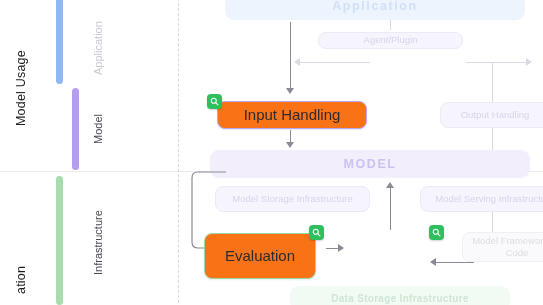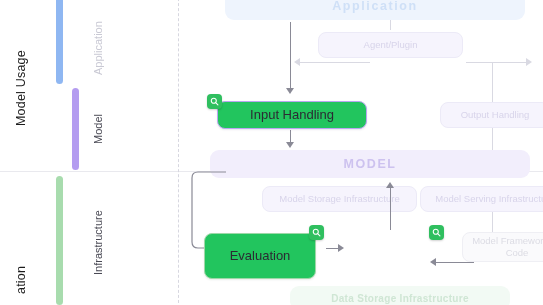--- a/index.html
+++ b/index.html
@@ -55,24 +55,24 @@
     border-radius:9px;
     display:flex;align-items:center;justify-content:center;
     font-size:12.5px;letter-spacing:1.6px;
     font-weight:600;
   }
 
   
   .node{
     position:absolute;
     border-radius:8px;
-    background:#22c55e;
+    background:#f97316;
     display:flex;align-items:center;justify-content:center;
     text-align:center;
-    font-size:13px;
+    font-size:15px;
     color:#2b2b33;
     line-height:1.15;
     box-sizing:border-box;
   }
   .node.solid{border:1.3px solid #b9a6f0;box-shadow:0 1px 2px rgba(40,30,90,.10);}
   .node.green{border:1.3px solid #9ed8a8;box-shadow:0 1px 2px rgba(30,70,40,.10);}
   .node.ghost{
     border:1px solid #eceaf7;background:#f6f4fd;color:#d8d4ea;
     box-shadow:none;font-size:9.5px;
   }
@@ -122,25 +122,25 @@
   <div class="sect-label ghost" style="left:92px;top:8px;height:80px;width:16px;">Application</div>
   <div class="sect-label" style="left:92px;top:98px;height:62px;width:16px;">Model</div>
   <div class="sect-label" style="left:92px;top:198px;height:90px;width:16px;">Infrastructure</div>
 
   <div class="dashed" style="left:178px;top:-12px;width:380px;height:318px;"></div>
 
   <div class="band" style="left:225px;top:-8px;width:300px;height:28px;background:#eef4fd;color:#cfe0f7;">Application</div>
   <div class="band" style="left:210px;top:150px;width:320px;height:28px;background:#f2eefc;color:#cdc2ef;">MODEL</div>
   <div class="band" style="left:290px;top:286px;width:220px;height:24px;background:#f2faf4;color:#cfe6d4;font-size:10px;letter-spacing:.3px;">Data Storage Infrastructure</div>
 
-  <div class="node ghost" style="left:318px;top:32px;width:145px;height:26px;">Agent/Plugin</div>
+  <div class="node ghost" style="left:318px;top:32px;width:145px;height:17px;">Agent/Plugin</div>
 
   <div class="node ghost" style="left:440px;top:102px;width:110px;height:26px;">Output Handling</div>
 
-  <div class="node ghost" style="left:215px;top:186px;width:155px;height:26px;margin-left:47px;">Model Storage Infrastructure</div>
+  <div class="node ghost" style="left:215px;top:186px;width:155px;height:26px;">Model Storage Infrastructure</div>
 
   <div class="node ghost" style="left:420px;top:186px;width:150px;height:26px;">Model Serving Infrastructure</div>
 
   <div class="node ghost-plain" style="left:462px;top:232px;width:110px;height:30px;line-height:1.25;">Model Frameworks &amp; Code</div>
 
   <div class="line v faint" style="left:390px;top:20px;height:10px;"></div>
   <div class="line h faint" style="left:300px;top:62px;width:70px;"></div>
   <div class="arrow faint left" style="left:294px;top:58px;"></div>
   <div class="line h faint" style="left:466px;top:62px;width:60px;"></div>
   <div class="arrow faint right" style="left:526px;top:58px;"></div>

